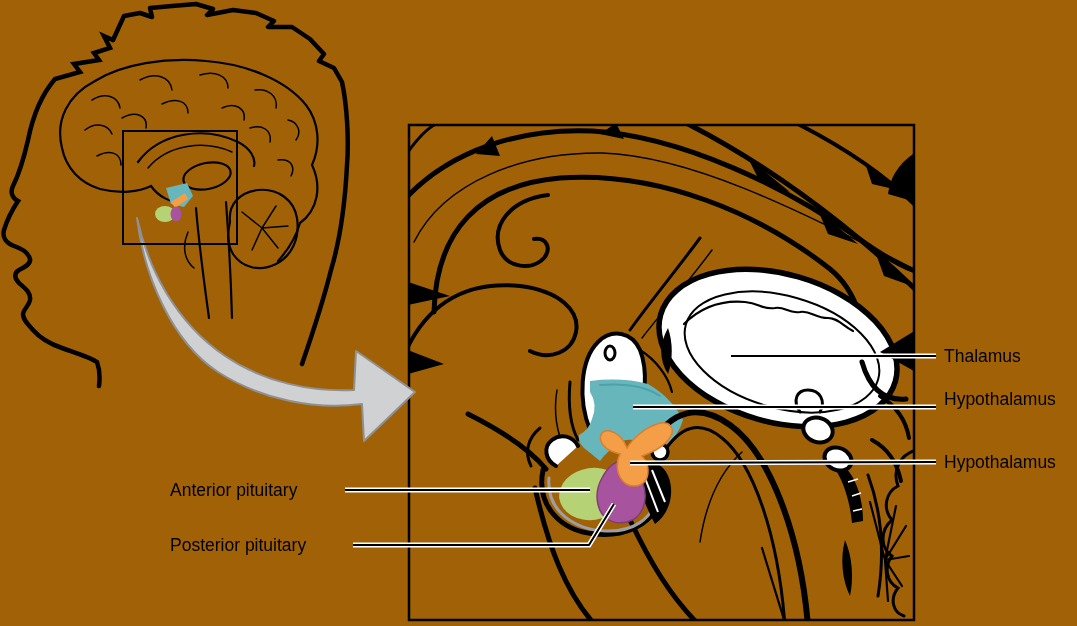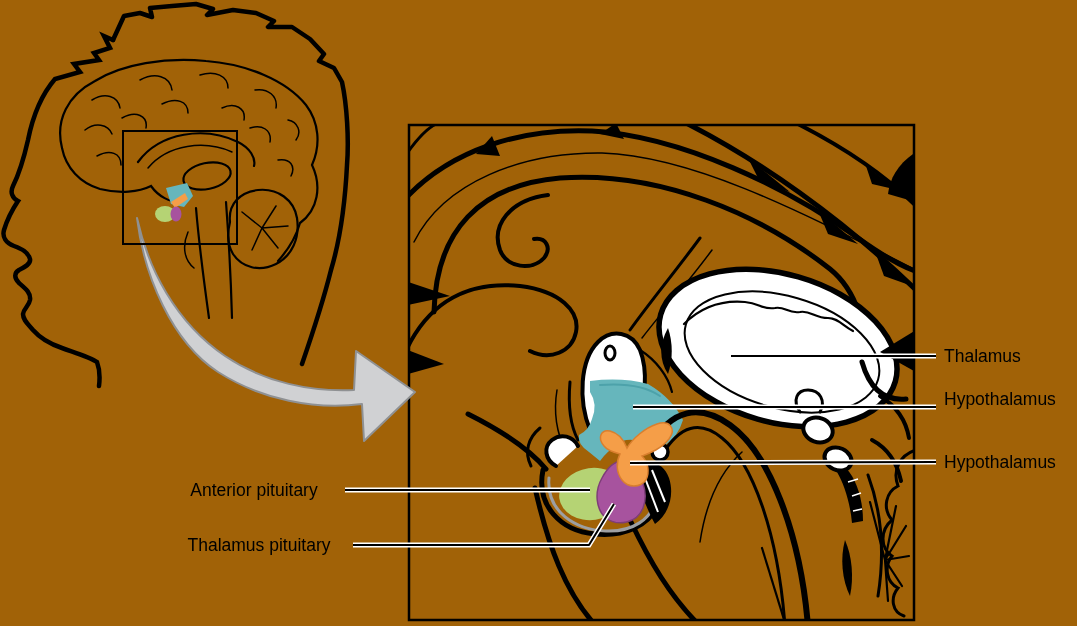--- a/index.html
+++ b/index.html
@@ -1,20 +1,20 @@
 <!DOCTYPE html>
 <html><head>
 <meta charset="utf-8">
 <style>
   html,body{margin:0;padding:0;background:#ffffff;}
   body{width:1077px;height:626px;font-family:"Liberation Sans",sans-serif;}
   .stage{position:relative;width:1077px;height:626px;overflow:hidden;background:#a16207;}
   .stage > svg{position:absolute;left:0;top:0;}
   .lbl{position:absolute;font-size:17.5px;line-height:19px;color:#000;white-space:nowrap;}
-  .lbl.r{text-align:center;}
+  .lbl.r{text-align:left;}
   
   .k1{fill:none;stroke:#000;stroke-width:1.5;stroke-linecap:round;}
   .k2{fill:none;stroke:#000;stroke-width:2.2;stroke-linecap:round;}
   .k3{fill:none;stroke:#000;stroke-width:3;stroke-linecap:round;}
   .k4{fill:none;stroke:#000;stroke-width:4;stroke-linecap:round;}
   .k5{fill:none;stroke:#000;stroke-width:5;stroke-linecap:round;}
   .k6{fill:none;stroke:#000;stroke-width:6;stroke-linecap:round;}
   .wfill{fill:#ffffff;}
   .blk{fill:#000;stroke:none;}
   .case{fill:none;stroke:#ffffff;stroke-width:5;}
@@ -196,15 +196,15 @@
     <path class="lead" d="M 345,490 L 590,490"></path>
     <path class="case" d="M 353,545 L 589,545 L 614,504"></path>
     <path class="lead" d="M 353,545 L 589,545 L 614,504" fill="none" stroke-linejoin="round"></path>
   </g>
 </svg>
 
 <div class="lbl" style="left:944px;top:347px">Thalamus</div>
 <div class="lbl" style="left:944px;top:390px">Hypothalamus</div>
 <div class="lbl" style="left:944px;top:453px">Hypothalamus</div>
 <div class="lbl r" style="left:170px;top:481px;width:168px">Anterior pituitary</div>
-<div class="lbl r" style="left:170px;top:536px;width:178px">Thalamus pituitary</div>
+<div class="lbl r" style="left:170px;top:536px;width:178px">Posterior pituitary</div>
 
 </div>
 
 </body></html>

